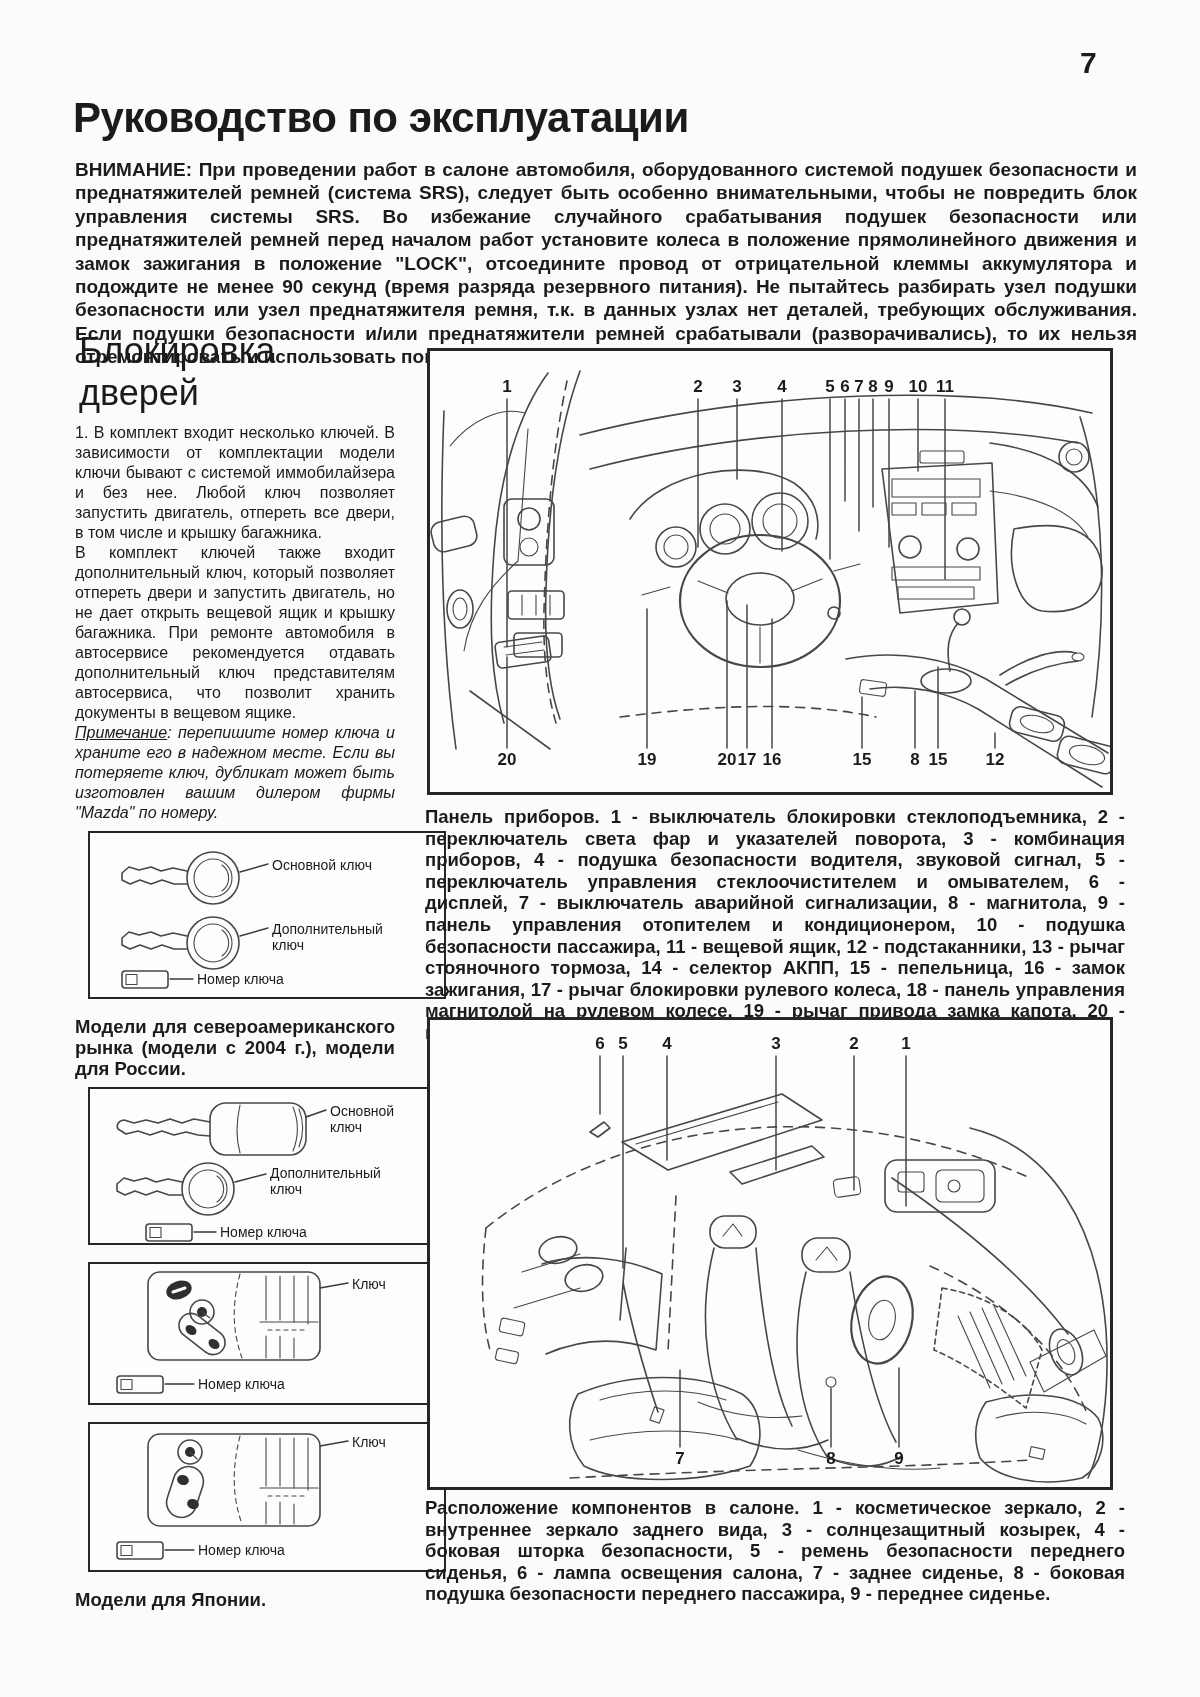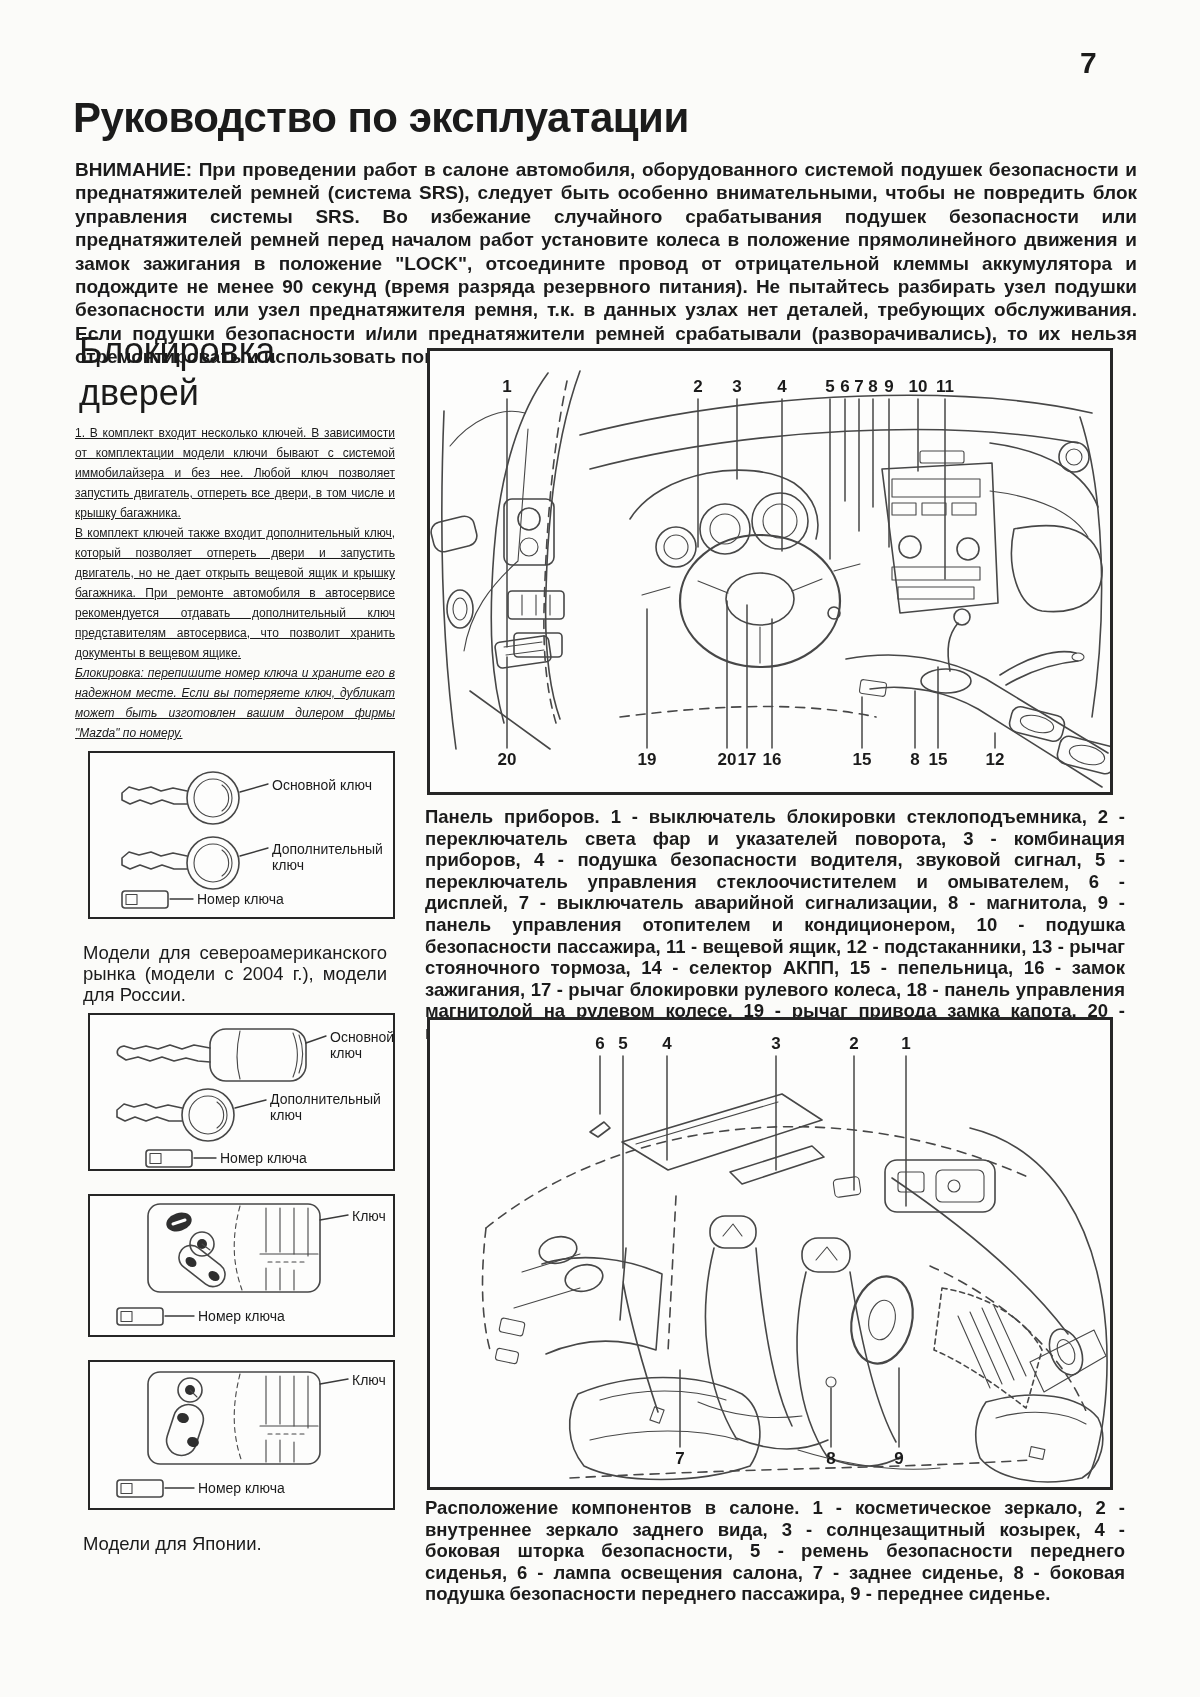--- a/index.html
+++ b/index.html
@@ -4,29 +4,29 @@
 <style>
   html,body{margin:0;padding:0;background:#efeeec;}
   .page{position:relative;width:1200px;height:1697px;background:#fbfbf9;color:#1b1b1b;
         font-family:"Liberation Sans",sans-serif;overflow:hidden;}
   .pageno{position:absolute;left:1080px;top:46px;font-size:30px;font-weight:700;}
   .title{position:absolute;left:73px;top:94px;margin:0;font-size:42px;font-weight:700;letter-spacing:-0.5px;}
   .warning{position:absolute;left:75px;top:158px;width:1062px;margin:0;
            font-size:19px;line-height:23.4px;font-weight:700;text-align:justify;}
   .left-col{position:absolute;left:75px;top:330px;width:320px;}
   .left-col h2{margin:0 4px 9px;font-size:36px;font-weight:400;}
-  p.body{margin:0;font-size:12px;line-height:20px;text-align:justify;text-decoration:underline;}
+  p.body{margin:0;font-size:16px;line-height:20px;text-align:justify;}
   .note{font-style:italic;}
   .note-label{text-decoration:underline;}
-  .kbox{position:relative;box-sizing:border-box;width:307px;margin:8px 0 23px 13px;
+  .kbox{position:relative;box-sizing:border-box;width:358px;margin:8px 0 17px 13px;
         border:2px solid #262626;background:#fdfdfc;}
   .kb1{height:168px}.kb2{height:158px}.kb3{height:143px}.kb4{height:150px}
   .kbox svg{position:absolute;left:0;top:0;}
   .klabel{position:absolute;font-size:14px;line-height:16px;}
-  .lcap{margin:8px;font-size:18.5px;line-height:21px;font-weight:400;text-align:justify;}
+  .lcap{margin:0;font-size:18.5px;line-height:21px;font-weight:700;text-align:justify;}
   .fig{position:absolute;left:427px;box-sizing:border-box;width:686px;border:3px solid #262626;background:#fdfdfc;}
   .fig-dash{top:348px;height:447px;}
   .fig-int{top:1017px;height:473px;}
   .fig svg{position:absolute;left:0;top:0;}
   .co{position:absolute;transform:translateX(-50%);font-size:17px;font-weight:700;}
   .rcap{position:absolute;left:425px;width:700px;margin:0;font-size:18.5px;line-height:21.6px;
         font-weight:700;text-align:justify;}
   .art *{fill:none;stroke:#474747;stroke-width:1.6;stroke-linecap:round;stroke-linejoin:round;}
   .art .thin{stroke-width:1.1;}
   .art .thick{stroke-width:2.2;}
@@ -42,21 +42,21 @@
 <div class="page">
 
   <div class="pageno">7</div>
   <h1 class="title">Руководство по эксплуатации</h1>
   <p class="warning">ВНИМАНИЕ: При проведении работ в салоне автомобиля, оборудованного системой подушек безопасности и преднатяжителей ремней (система SRS), следует быть особенно внимательными, чтобы не повредить блок управления системы SRS. Во избежание случайного срабатывания подушек безопасности или преднатяжителей ремней перед началом работ установите колеса в положение прямолинейного движения и замок зажигания в положение "LOCK", отсоедините провод от отрицательной клеммы аккумулятора и подождите не менее 90 секунд (время разряда резервного питания). Не пытайтесь разбирать узел подушки безопасности или узел преднатяжителя ремня, т.к. в данных узлах нет деталей, требующих обслуживания. Если подушки безопасности и/или преднатяжители ремней срабатывали (разворачивались), то их нельзя отремонтировать и использовать повторно.</p>
 
   <div class="left-col">
     <h2>Блокировка дверей</h2>
     <p class="body">1. В комплект входит несколько ключей. В зависимости от комплектации модели ключи бывают с системой иммобилайзера и без нее. Любой ключ позволяет запустить двигатель, отпереть все двери, в том числе и крышку багажника.</p>
     <p class="body">В комплект ключей также входит дополнительный ключ, который позволяет отпереть двери и запустить двигатель, но не дает открыть вещевой ящик и крышку багажника. При ремонте автомобиля в автосервисе рекомендуется отдавать дополнительный ключ представителям автосервиса, что позволит хранить документы в вещевом ящике.</p>
-    <p class="body note"><span class="note-label">Блокировка</span><span>: перепишите номер ключа и храните его в надежном месте. Если вы потеряете ключ, дубликат может быть изготовлен вашим дилером фирмы "Mazda" по номеру.</span></p>
+    <p class="body note"><span class="note-label">Примечание</span><span>: перепишите номер ключа и храните его в надежном месте. Если вы потеряете ключ, дубликат может быть изготовлен вашим дилером фирмы "Mazda" по номеру.</span></p>
 
     <div class="kbox kb1">
       <svg class="art" width="303" height="164" viewBox="0 0 303 164">
         <defs>
           <g id="keyR">
             <circle r="26"></circle>
               <circle class="thin" r="19"></circle>
             <path class="thin" d="M9,-13 A16 16 0 0 1 9,13"></path>
             <path d="M-26,-7 L-40,-10 L-52,-7 L-62,-11 L-74,-8 L-84,-11 L-91,-5 L-91,2 L-83,6 L-73,2 L-62,6 L-51,2 L-39,6 L-26,6"></path>
           </g>

